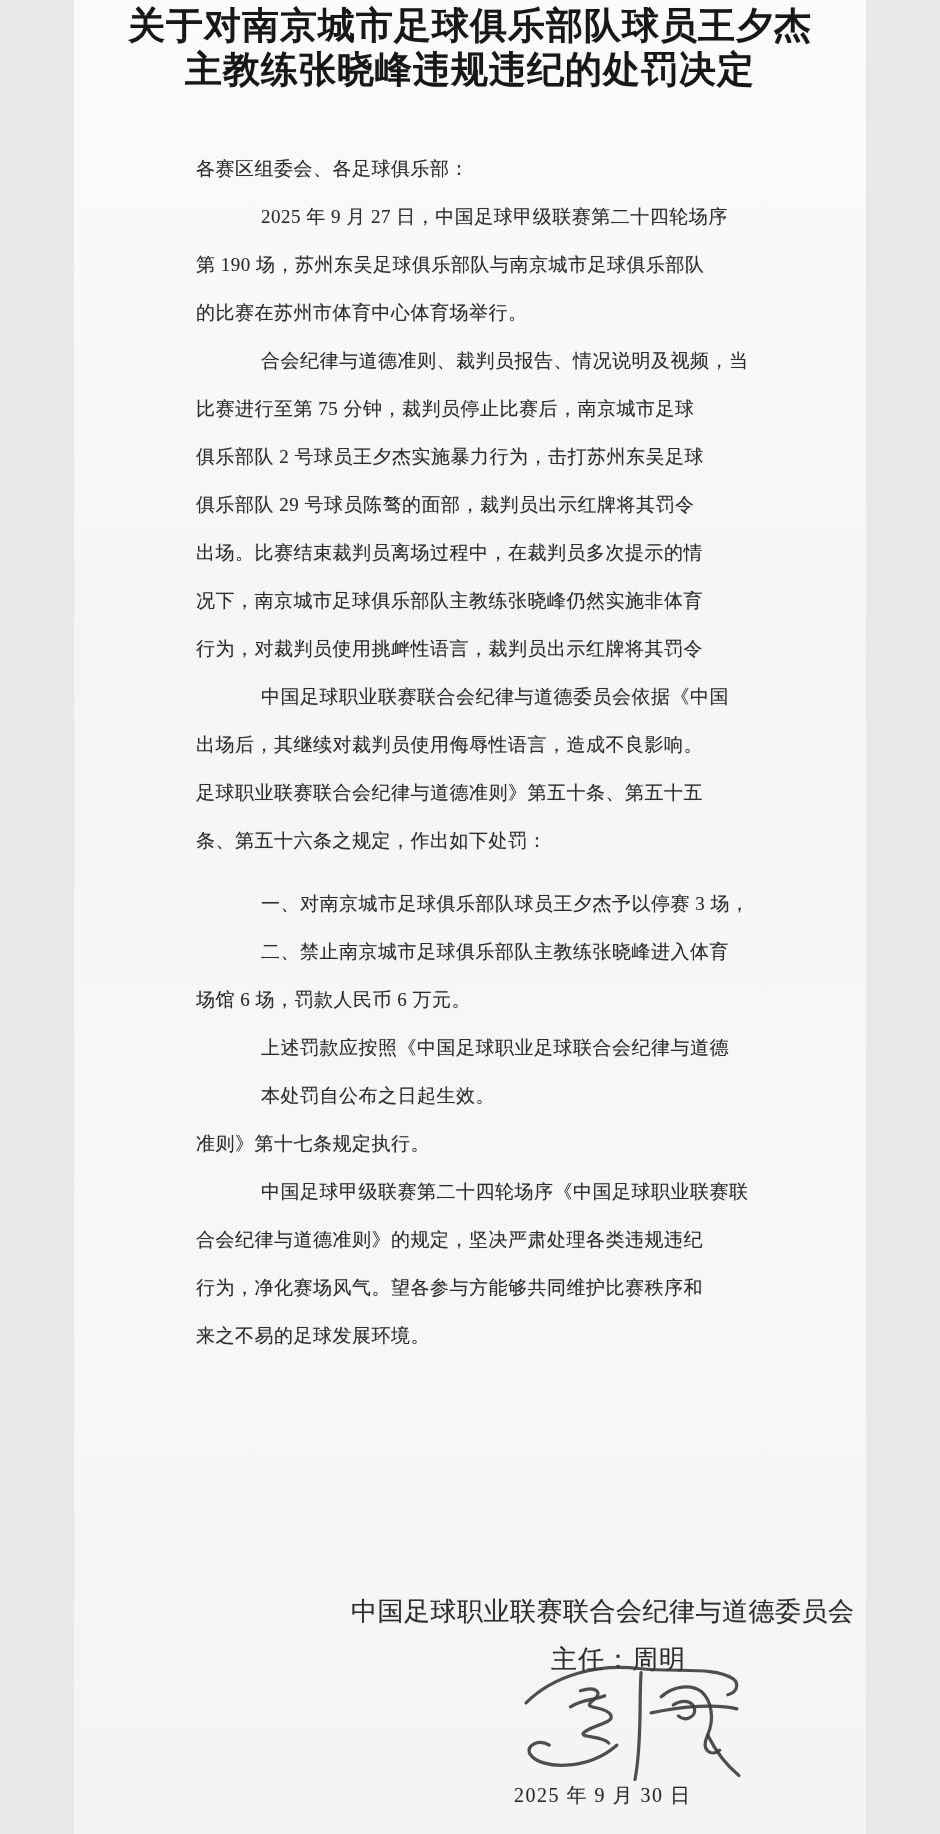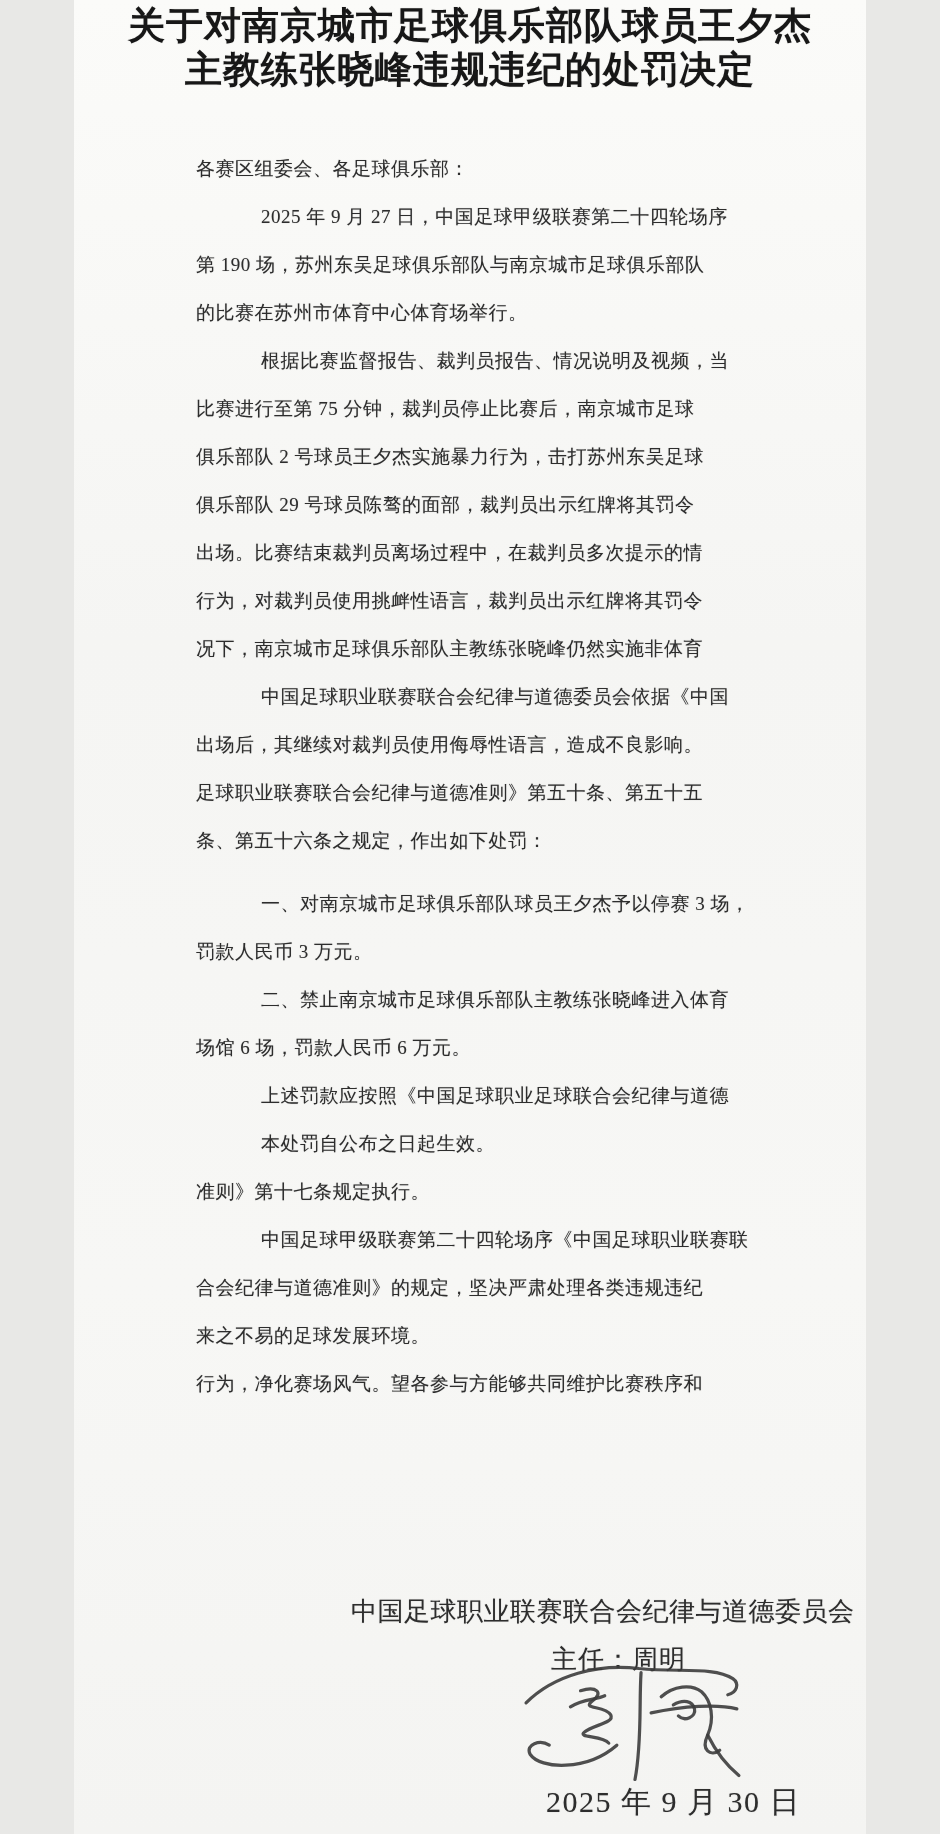--- a/index.html
+++ b/index.html
@@ -19,61 +19,60 @@
     position:absolute;top:145px;left:122px;width:712px;
     font-size:19px;line-height:48px;letter-spacing:.5px;
   }
   .line{white-space:nowrap;}
   .indent{text-indent:65px;}
   .gap-top{margin-top:15px;}
   .committee{position:absolute;top:1594px;left:277px;font-size:26px;letter-spacing:.5px;}
   .signer{position:absolute;top:1642px;left:477px;font-size:26px;letter-spacing:1px;}
   .signature{position:absolute;top:1654px;left:446px;width:232px;height:142px;}
   .signature path{stroke:#3c3c3c;stroke-width:3.2;fill:none;stroke-linecap:round;stroke-linejoin:round;opacity:.9;}
-  .date{position:absolute;top:1782px;left:472px;font-size:30px;letter-spacing:1.5px;}
+  .date{position:absolute;top:1782px;left:440px;font-size:20px;letter-spacing:1.5px;}
   .speck{position:absolute;top:1603px;left:499px;width:6px;height:5px;border-radius:50%;
     background:#b5b3b0;opacity:.75;}
 </style>
 </head>
 <body>
 
 <div class="page">
 
   <header class="title">
     <div class="title-line">关于对南京城市足球俱乐部队球员王夕杰</div>
     <div class="title-line">主教练张晓峰违规违纪的处罚决定</div>
   </header>
 
   <main class="content">
     <div class="line">各赛区组委会、各足球俱乐部：</div>
     <div class="line indent">2025 年 9 月 27 日，中国足球甲级联赛第二十四轮场序</div>
     <div class="line">第 190 场，苏州东吴足球俱乐部队与南京城市足球俱乐部队</div>
     <div class="line">的比赛在苏州市体育中心体育场举行。</div>
-    <div class="line indent">根据比赛监督报告、裁判员报告、情况说明及视频，当</div>
+    <div class="line indent">合会纪律与道德准则、裁判员报告、情况说明及视频，当</div>
     <div class="line">比赛进行至第 75 分钟，裁判员停止比赛后，南京城市足球</div>
     <div class="line">俱乐部队 2 号球员王夕杰实施暴力行为，击打苏州东吴足球</div>
     <div class="line">俱乐部队 29 号球员陈骜的面部，裁判员出示红牌将其罚令</div>
     <div class="line">出场。比赛结束裁判员离场过程中，在裁判员多次提示的情</div>
+    <div class="line">况下，南京城市足球俱乐部队主教练张晓峰仍然实施非体育</div>
     <div class="line">行为，对裁判员使用挑衅性语言，裁判员出示红牌将其罚令</div>
-    <div class="line">况下，南京城市足球俱乐部队主教练张晓峰仍然实施非体育</div>
     <div class="line indent">中国足球职业联赛联合会纪律与道德委员会依据《中国</div>
     <div class="line">出场后，其继续对裁判员使用侮辱性语言，造成不良影响。</div>
     <div class="line">足球职业联赛联合会纪律与道德准则》第五十条、第五十五</div>
     <div class="line">条、第五十六条之规定，作出如下处罚：</div>
     <div class="line indent gap-top">一、对南京城市足球俱乐部队球员王夕杰予以停赛 3 场，</div>
-    <div class="line">罚款人民币 3 万元。</div>
     <div class="line indent">二、禁止南京城市足球俱乐部队主教练张晓峰进入体育</div>
     <div class="line">场馆 6 场，罚款人民币 6 万元。</div>
     <div class="line indent">上述罚款应按照《中国足球职业足球联合会纪律与道德</div>
     <div class="line indent">本处罚自公布之日起生效。</div>
     <div class="line">准则》第十七条规定执行。</div>
     <div class="line indent">中国足球甲级联赛第二十四轮场序《中国足球职业联赛联</div>
     <div class="line">合会纪律与道德准则》的规定，坚决严肃处理各类违规违纪</div>
+    <div class="line">行为，净化赛场风气。望各参与方能够共同维护比赛秩序和</div>
     <div class="line">来之不易的足球发展环境。</div>
-    <div class="line">行为，净化赛场风气。望各参与方能够共同维护比赛秩序和</div>
   </main>
 
   <div class="speck"></div>
 
   <div class="committee">中国足球职业联赛联合会纪律与道德委员会</div>
   <div class="signer">主任：周明</div>
 
   <svg class="signature" viewBox="0 0 230 140" xmlns="http://www.w3.org/2000/svg" aria-hidden="true">
     <path d="M6,48 C34,20 78,9 118,14 C158,18 192,12 211,24 C218,29 215,38 206,40"></path>
     <path d="M60,36 C76,31 83,38 72,46 C60,55 84,50 90,60 C94,68 72,70 64,77 C56,83 82,80 88,88"></path>

